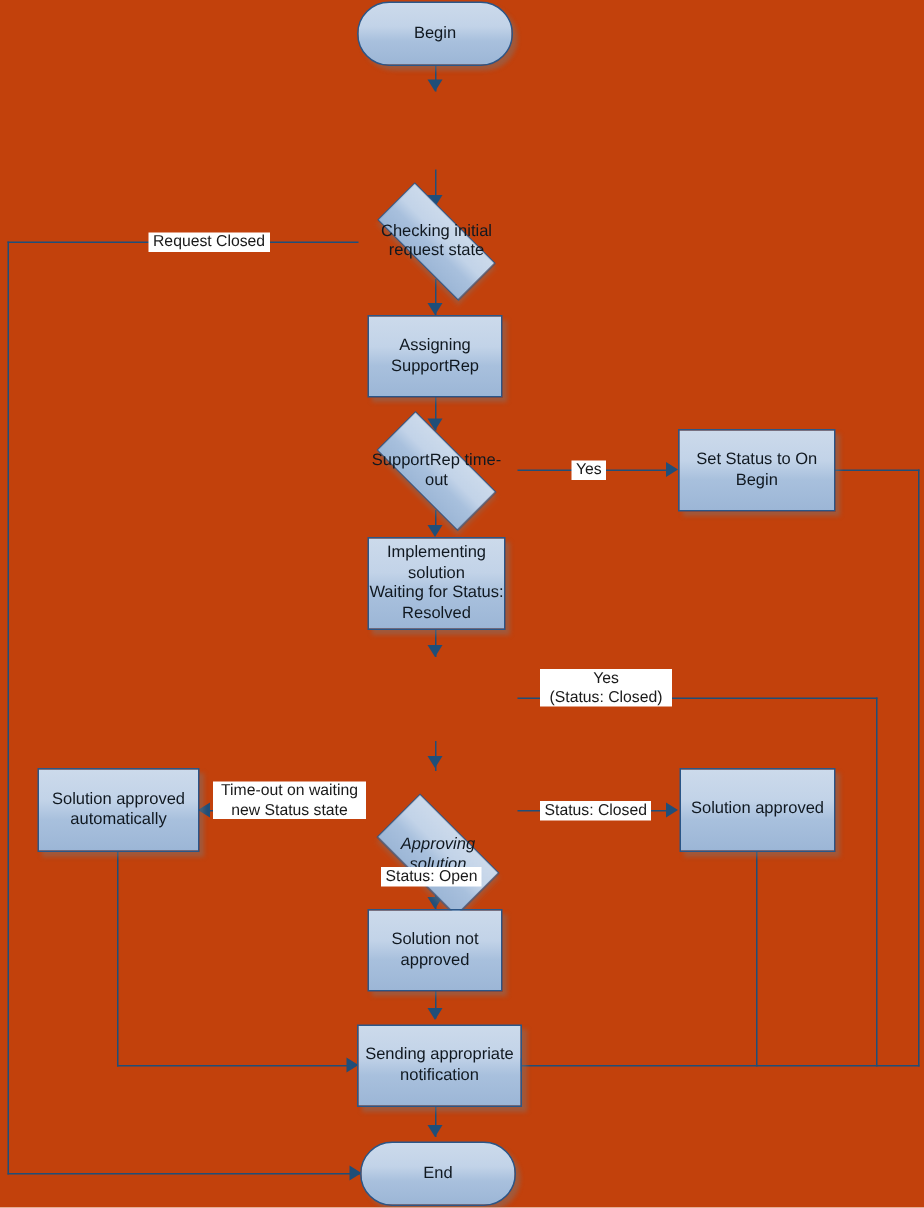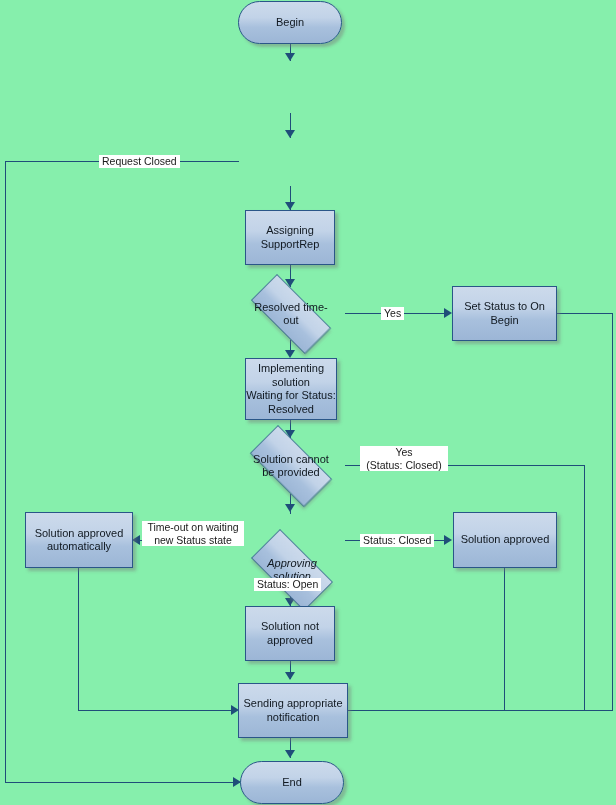--- a/index.html
+++ b/index.html
@@ -1,20 +1,20 @@
 <!DOCTYPE html>
 <html><head>
 <meta charset="utf-8">
 <style>
   html,body{margin:0;padding:0;background:#ffffff;}
   body{font-family:"Liberation Sans", sans-serif;}
   #canvas{
     position:relative;
     width:616px;height:805px;
-    background:#86efac;
+    background:#c2410c;
     overflow:hidden;
   }
   
   .node{
     position:absolute;
     box-sizing:border-box;
     display:flex;align-items:center;justify-content:center;
     text-align:center;
     color:#101820;
     font-size:11px;
@@ -125,48 +125,48 @@
   <div class="arw ad" style="left:285px;top:672px;"></div>
 
   <div class="ln lv" style="left:290px;top:738px;height:20px;"></div>
   <div class="arw ad" style="left:285px;top:750px;"></div>
 
   <div class="node term" style="left:238px;top:1px;width:104px;height:43px;">
     <span>Begin</span>
   </div>
 
 
+  <div class="node dec" style="left:237px;top:136px;width:108px;height:50px;">
+    <div class="dia"></div>
+    <div class="dtxt" style="white-space:pre-line;">Checking initial
+request state</div>
+  </div>
 
   <div class="node proc" style="left:245px;top:210px;width:90px;height:55px;">
     <span style="white-space:pre-line;">Assigning
 SupportRep</span>
   </div>
 
   <div class="node dec" style="left:237px;top:288px;width:108px;height:52px;">
     <div class="dia"></div>
-    <div class="dtxt" style="white-space:pre-line;">Resolved time-
+    <div class="dtxt" style="white-space:pre-line;">SupportRep time-
 out</div>
   </div>
 
   <div class="node proc" style="left:452px;top:286px;width:105px;height:55px;">
     <span>Set Status to On Begin</span>
   </div>
 
   <div class="node proc" style="left:245px;top:358px;width:92px;height:62px;">
     <span style="white-space:pre-line;">Implementing
 solution
 Waiting for Status:
 Resolved</span>
   </div>
 
-  <div class="node dec" style="left:237px;top:438px;width:108px;height:56px;">
-    <div class="dia"></div>
-    <div class="dtxt" style="white-space:pre-line;">Solution cannot
-be provided</div>
-  </div>
 
   <div class="node dec" style="left:239px;top:541px;width:106px;height:58px;font-style:italic;">
     <div class="dia"></div>
     <div class="dtxt" style="white-space:pre-line;width:100%;">Approving
 solution</div>
   </div>
 
   <div class="node proc" style="left:25px;top:512px;width:108px;height:56px;">
     <span style="white-space:pre-line;">Solution approved
 automatically</span>

